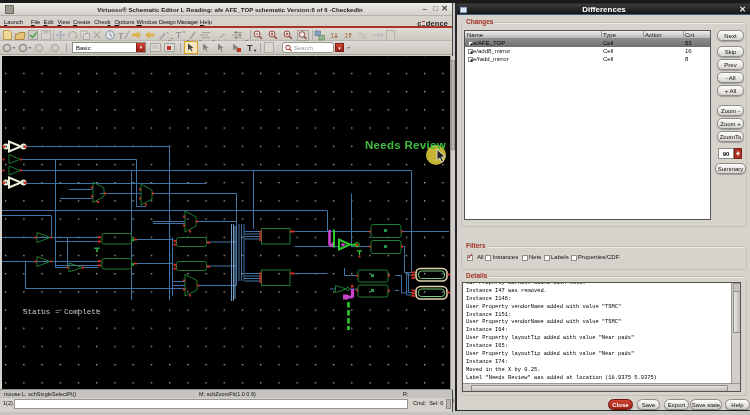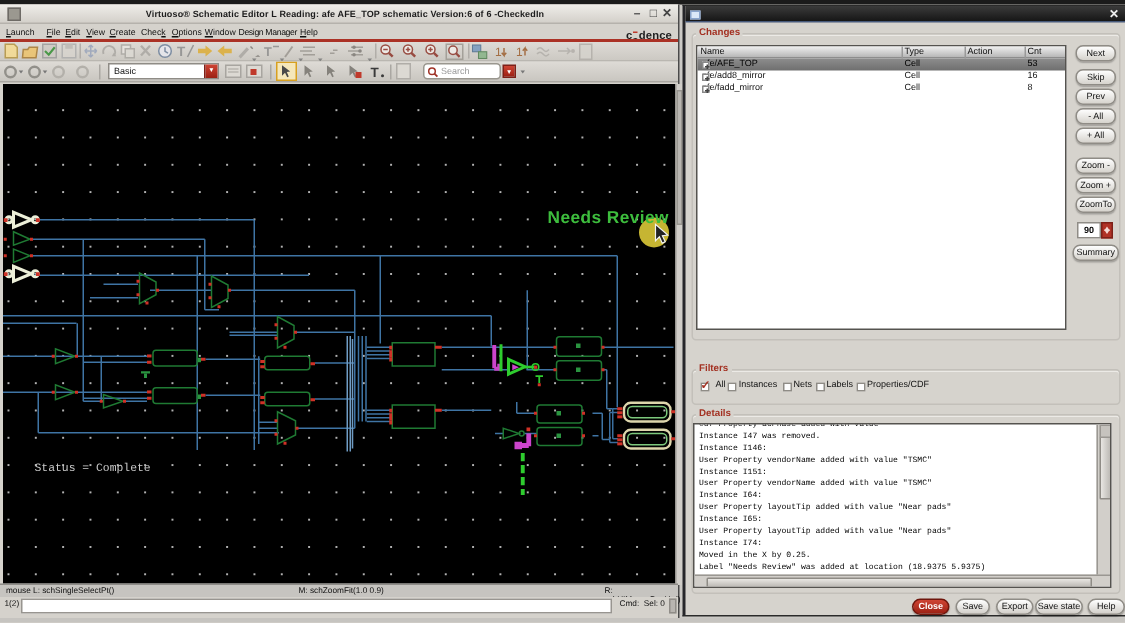--- a/index.html
+++ b/index.html
@@ -420,20 +420,21 @@
     <span style="position:absolute;left:3px;top:2px;">1(2)</span>
     <div id="cmdbox"></div>
     <span style="position:absolute;left:413px;top:2px;">Cmd:&nbsp;&nbsp;Sel: 0</span>
     <div style="position:absolute;left:446px;top:1px;width:5px;height:10px;background:#b8b5b0;border:1px solid #908d88;"></div>
   </div>
 </div>
 
 <div class="abs" id="dlg">
   <div class="abs" id="dtitle">
     <div class="ico"></div>
+    <div class="t">Differences</div>
     <div class="x">✕</div>
   </div>
 
   <div class="fldlegend" style="left:7px; top:14px;">Changes</div>
   <div class="fldbox" style="left:4px; top:18px; width:286px; height:205px;"></div>
 
   <div class="abs" id="tbl">
     <div id="tblhead">
       <span style="left:2px">Name</span>
       <span style="left:138px">Type</span>

